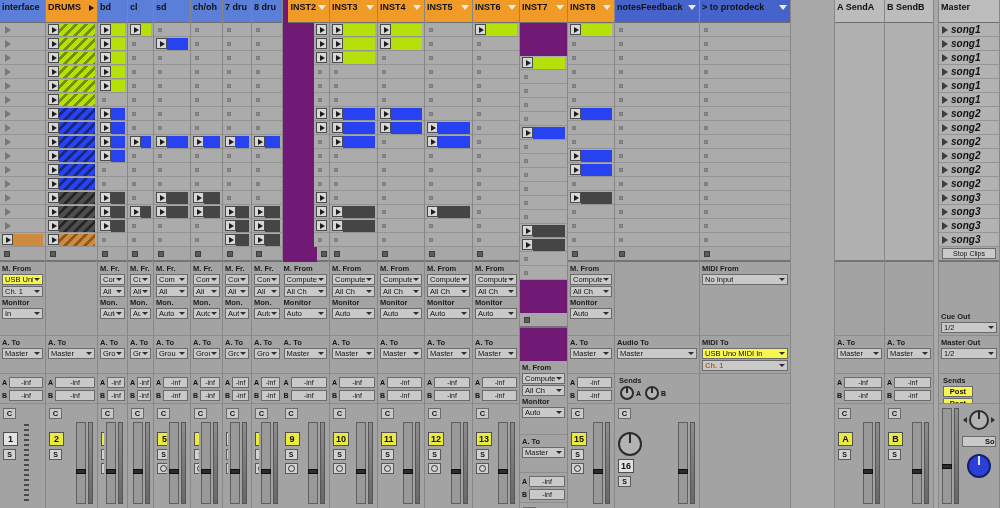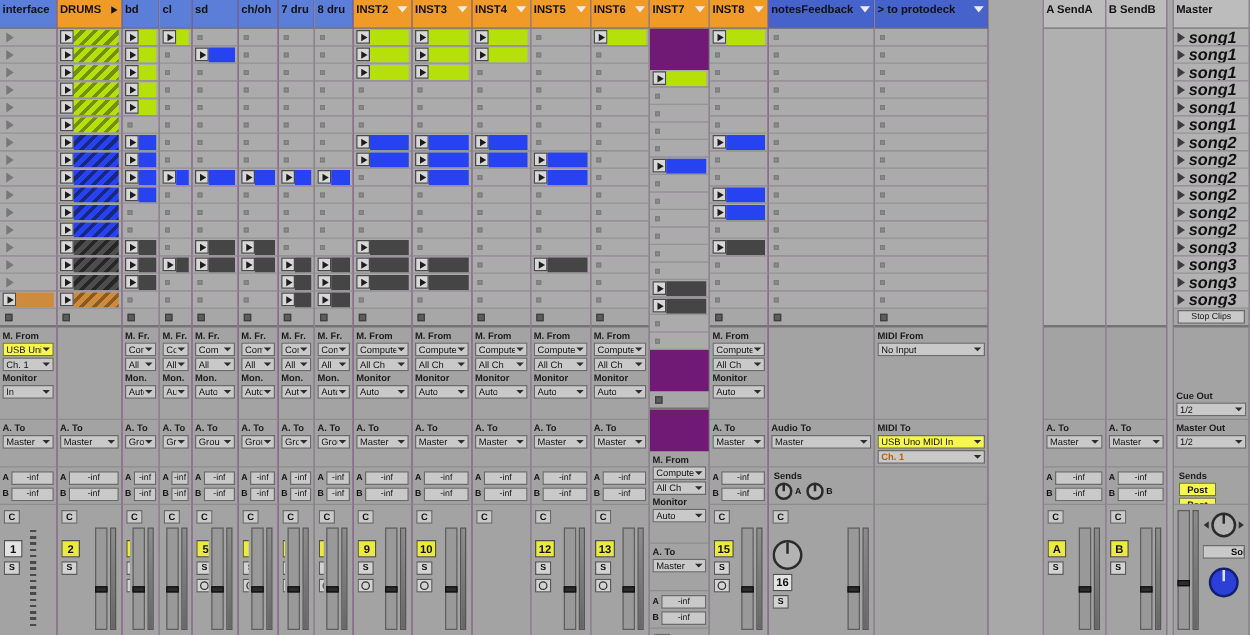--- a/index.html
+++ b/index.html
@@ -33,21 +33,21 @@
   .c-dh { background:repeating-linear-gradient(135deg,#4d4d4d 0 4px,#262626 4px 7px); }
   .c-oh { background:repeating-linear-gradient(135deg,#cf8b3d 0 4px,#8a5a20 4px 7px); }
   .esq { width:4px; height:4px; background:#8b8b8b; border:1px solid #7c7c7c; margin-left:2px; }
   .eplay { width:0; height:0; border-left:6px solid #787878; border-top:4px solid transparent; border-bottom:4px solid transparent; margin-left:3px; }
   .stoprow { height:15px; flex:0 0 15px; border-bottom:2px solid #747474; background:#a7a7a7; display:flex; align-items:center; padding:0 2px; }
   .stopsq { width:6px; height:6px; background:#5c5c5c; border:1px solid #3f3f3f; margin-left:2px; }
   .blankcol { flex:0 0 239px; background:#b0b0b0; border-bottom:2px solid #747474; }
   
   .scslot { height:14px; border-bottom:1px solid #949494; background:#b2b2b2; display:flex; align-items:center; padding-left:3px; gap:3px; overflow:hidden; }
   .sctri { width:0; height:0; border-left:6px solid #3c3c3c; border-top:4px solid transparent; border-bottom:4px solid transparent; flex:0 0 auto; }
-  .sclabel { font-size:13px; font-weight:bold; font-style:italic; white-space:nowrap; }
+  .sclabel { font-size:10px; font-weight:bold; font-style:italic; white-space:nowrap; }
   
   .mixer { flex:1; display:flex; flex-direction:column; background:#a3a3a3; }
   .sec { border-bottom:1px solid #8d8d8d; padding:2px 1px 1px 1px; overflow:hidden; }
   .sec-io { height:74px; flex:0 0 74px; display:flex; flex-direction:column; }
   .sec-io.mio { justify-content:flex-end; }
   .sec-out { height:38px; flex:0 0 38px; }
   .sec-sends { height:30px; flex:0 0 30px; }
   .sec-bot { flex:1; border-bottom:none; display:flex; flex-direction:column; }
   .lbl { font-size:7.5px; font-weight:bold; color:#1c1c1c; height:10px; line-height:10px; padding-left:1px; white-space:nowrap; overflow:hidden; flex:0 0 auto; }
   .box { height:11px; background:#c9c9c9; border:1px solid #6b6b6b; margin:0 1px 1px 1px; padding:0 2px; font-size:7.5px; line-height:9px; display:flex; align-items:center; justify-content:space-between; white-space:nowrap; overflow:hidden; }
@@ -1097,21 +1097,21 @@
             <div class="fwrap">
               <div class="ftrack">
                 <div class="fhandle"></div>
               </div>
               <div class="meter"></div>
             </div>
           </div>
         </div>
       </div>
     </div>
-    <div class="col" style="width: 47px;">
+    <div class="col" style="width: 47px; align-items: flex-end;">
       <div class="hdr orange">
         <div class="hname">INST2</div>
         <div class="chev"></div>
       </div>
       <div class="slots">
         <div class="slot">
           <div class="clip">
             <div class="pbtn"></div>
             <div class="cfill c-g"></div>
           </div>
@@ -1476,20 +1476,33 @@
             <div class="box sendbox">-inf</div>
           </div>
           <div class="sendrow">
             <div class="sendlbl">B</div>
             <div class="box sendbox">-inf</div>
           </div>
         </div>
         <div class="sec sec-bot">
           <div class="crow">
             <div class="box cbtn">C</div>
+          </div>
+          <div class="botrow">
+            <div class="stack">
+              <div class="numbtn on">11</div>
+              <div class="minibtn">S</div>
+              <div class="minibtn armbtn"></div>
+            </div>
+            <div class="fwrap">
+              <div class="ftrack">
+                <div class="fhandle"></div>
+              </div>
+              <div class="meter"></div>
+            </div>
           </div>
         </div>
       </div>
     </div>
     <div class="col" style="width: 48px;">
       <div class="hdr orange">
         <div class="hname">INST5</div>
         <div class="chev"></div>
       </div>
       <div class="slots">

